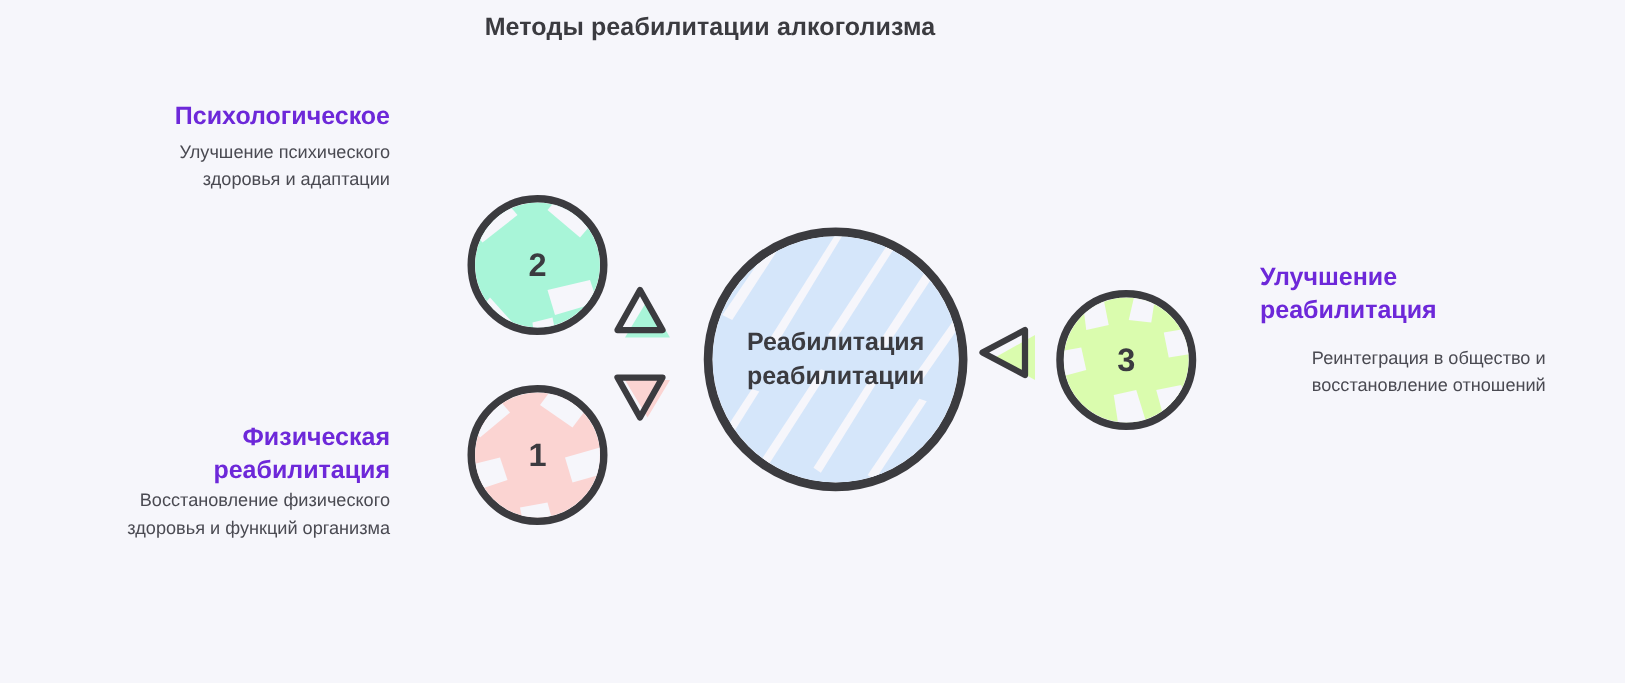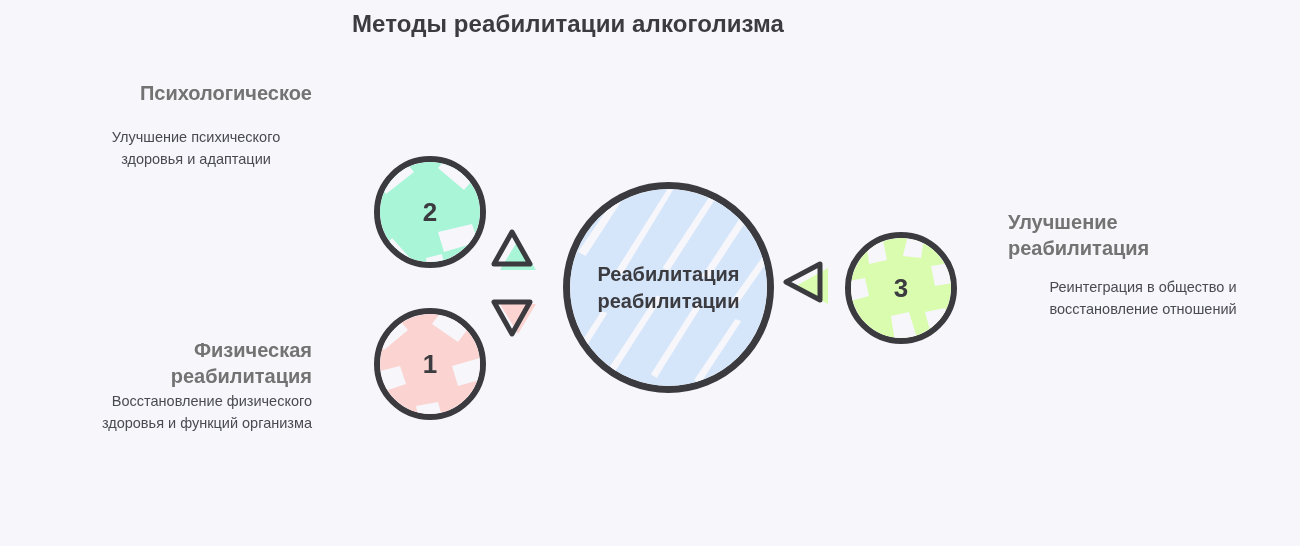--- a/index.html
+++ b/index.html
@@ -23,58 +23,57 @@
     height: 546px;
   }
 
   
   .page-title {
     position: absolute;
     left: 0;
     top: 10px;
     width: 1136px;
     text-align: center;
-    font-size: 24px;
+    font-size: 20px;
     font-weight: bold;
     letter-spacing: 0.1px;
     color: #3b3b40;
     line-height: 1.2;
   }
 
   
   .side-block {
     position: absolute;
   }
   .side-block .block-heading {
     font-size: 20px;
     font-weight: bold;
-    color: #737373;
+    color: #6d28d9;
     line-height: 1.32;
     margin: 0;
   }
   .side-block .block-desc {
     font-size: 14.5px;
     font-weight: normal;
     color: #4a4a52;
     line-height: 1.52;
     margin: 0;
   }
 
   .block-left { text-align: right; }
   .block-right { text-align: left; }
 
   #block-psych {
     left: 20px;
     top: 80px;
     width: 292px;
   }
   #block-psych .block-desc {
-    margin-top: 20px;
+    margin-top: 5px;
     padding-left: 60px;
-    text-align: center;
   }
 
   #block-phys {
     left: 20px;
     top: 337px;
     width: 292px;
   }
   #block-phys .block-desc {
     padding-left: 60px;
   }

